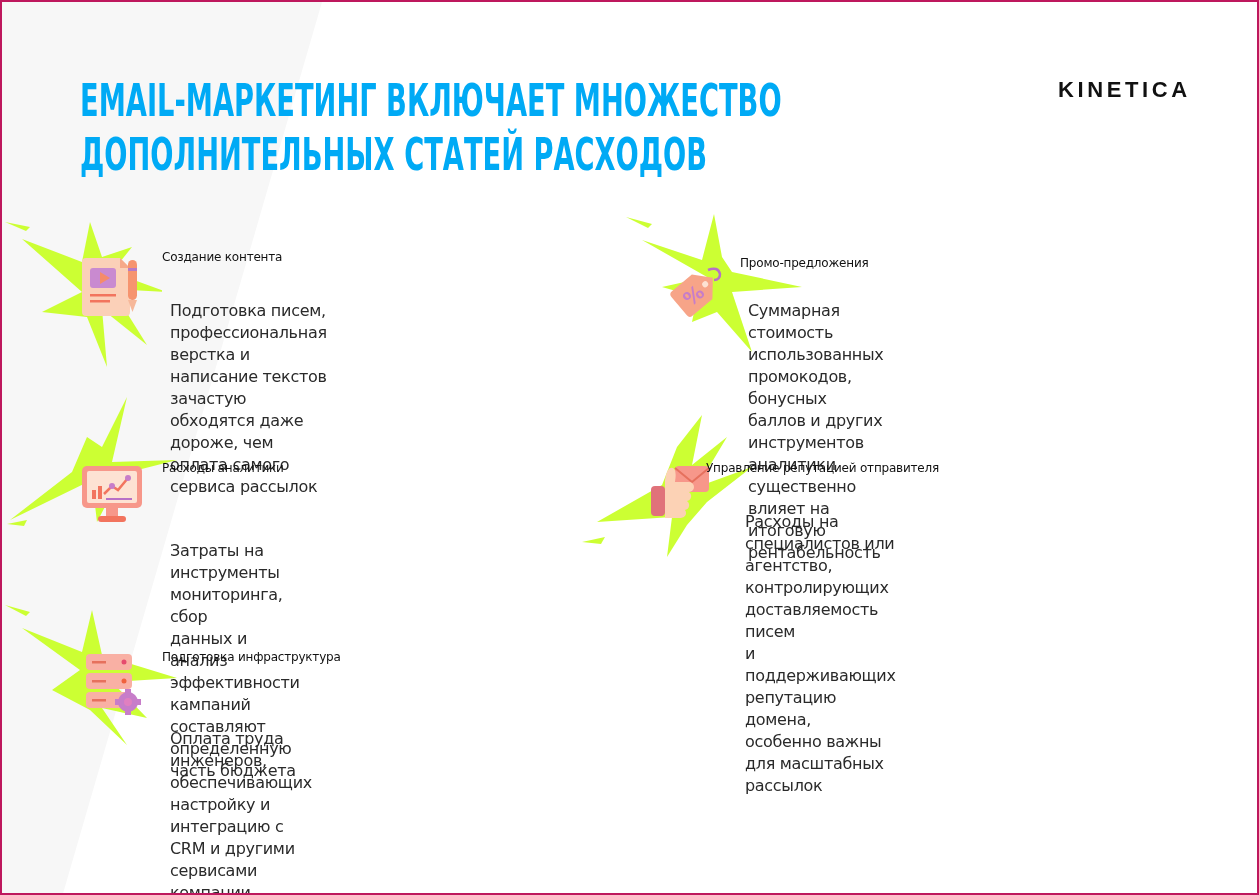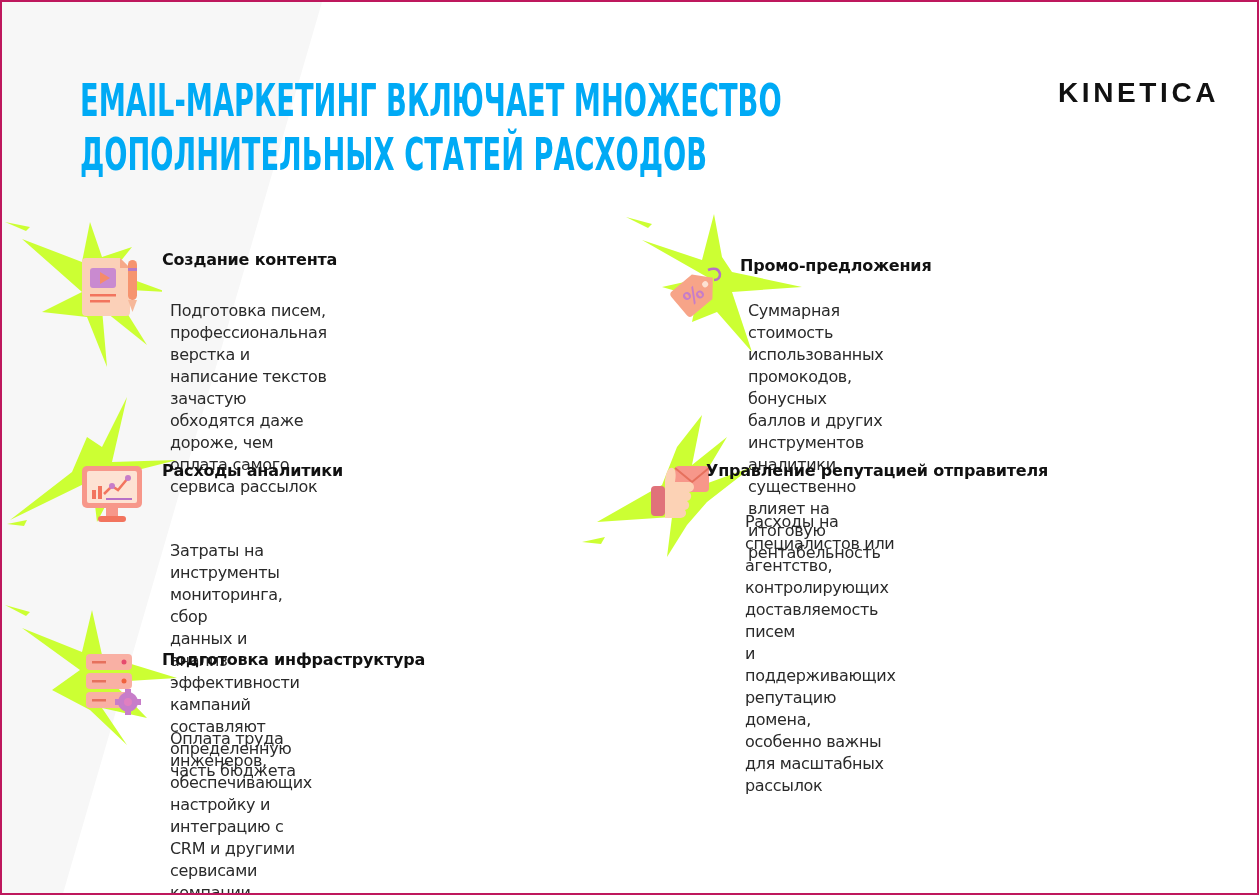--- a/index.html
+++ b/index.html
@@ -1,24 +1,24 @@
 <!DOCTYPE html>
 <html><head>
 <meta charset="utf-8">
 <style>
   html, body { margin: 0; padding: 0; }
   body { width: 1259px; height: 895px; position: relative; overflow: hidden; background: #ffffff; font-family: "Liberation Sans", sans-serif; }
   .frame { position: absolute; left: 0; top: 0; width: 1255px; height: 891px; border: 2px solid #be185d; background: #ffffff; overflow: hidden; }
   .bg-shape { position: absolute; left: 0; top: 0; width: 1259px; height: 895px; }
   .title { position: absolute; left: 78px; top: 72px; margin: 0; color: #00aaf5; font-family: "DejaVu Sans", sans-serif; font-weight: bold; font-size: 44px; line-height: 54px; letter-spacing: 0px; transform: scaleX(0.62); transform-origin: left top; white-space: nowrap; text-transform: uppercase; }
-  .logo { position: absolute; left: 1056px; top: 75px; font-family: "Liberation Sans", sans-serif; font-weight: bold; font-size: 28px; letter-spacing: 3.6px; color: #111111; }
+  .logo { position: absolute; left: 1056px; top: 75px; font-family: "Liberation Sans", sans-serif; font-weight: bold; font-size: 22px; letter-spacing: 3.6px; color: #111111; }
   .item { position: absolute; }
   .item .burst { position: absolute; }
   .item .icon { position: absolute; width: 64px; height: 64px; }
-  .item h3 { position: absolute; margin: 0; font-family: "DejaVu Sans", sans-serif; font-weight: bold; font-size: 16px; color: #111111; white-space: nowrap; letter-spacing: -0.2px; }
+  .item h3 { position: absolute; margin: 0; font-family: "DejaVu Sans", sans-serif; font-weight: normal; font-size: 12px; color: #111111; white-space: nowrap; letter-spacing: -0.2px; }
   .item p { position: absolute; margin: 8px; font-family: "DejaVu Sans", sans-serif; font-size: 16px; line-height: 22px; color: #2a2a2a; white-space: pre-line; letter-spacing: -0.3px; }
 </style>
 </head>
 <body>
 
 <div class="frame">
 
   <svg class="bg-shape" viewBox="0 0 1259 895">
     <polygon points="0,0 320,0 60,895 0,895" fill="#f7f7f7"></polygon>
   </svg>

